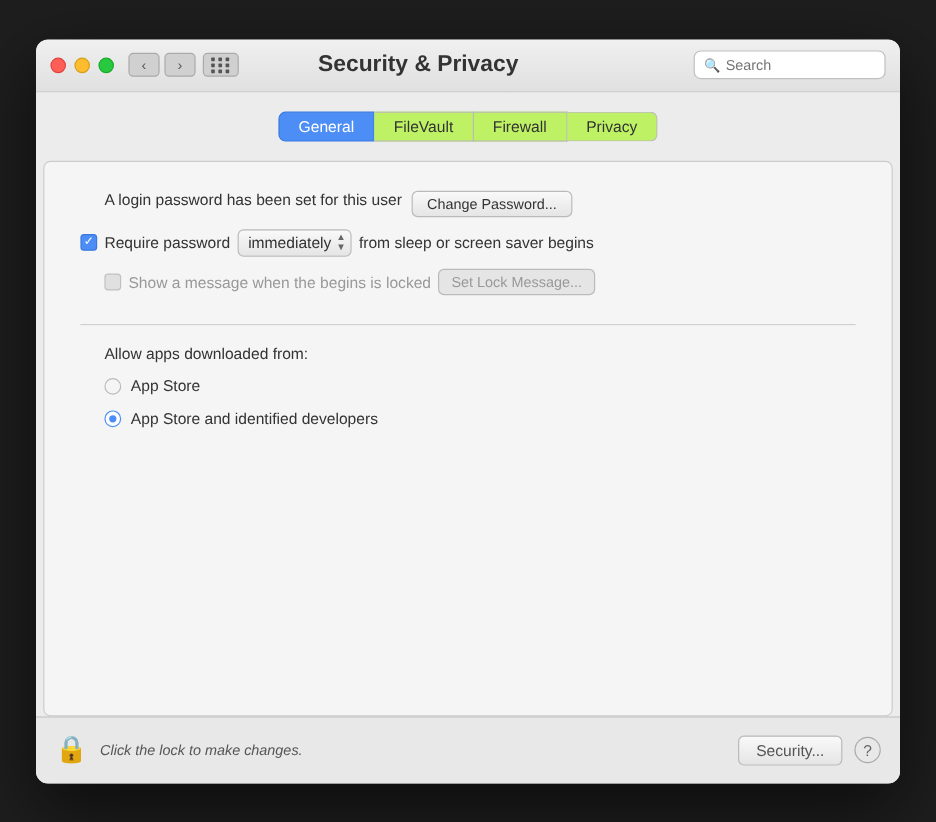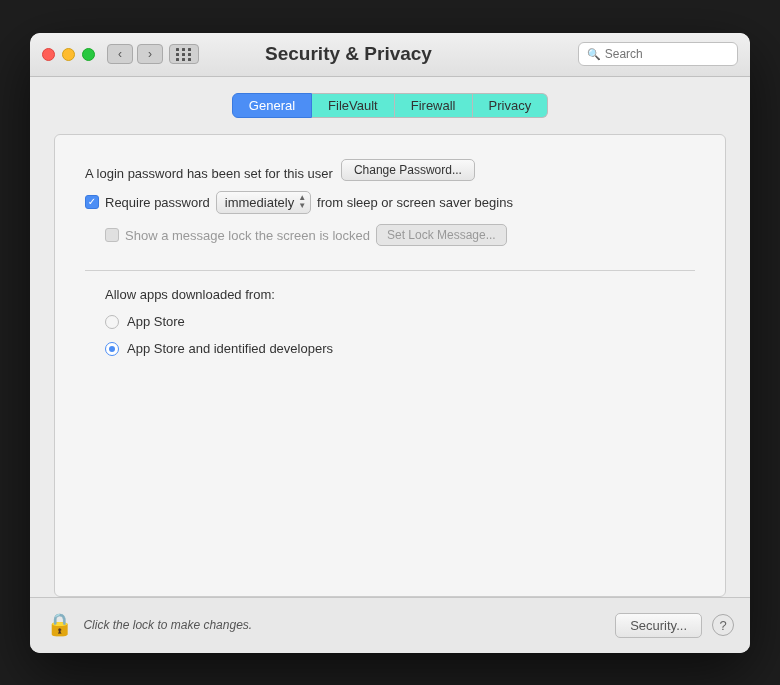--- a/index.html
+++ b/index.html
@@ -117,33 +117,33 @@
       outline: none;
       font-size: 12px;
       color: #999;
       background: transparent;
       width: 100%;
     }
     .content-area {
       flex: 1;
       display: flex;
       flex-direction: column;
-      padding: 16px 24px 0;
+      padding: 16px 6px 0;
     }
     .tabs-row {
       display: flex;
       justify-content: center;
       gap: 0;
       margin-bottom: 16px;
     }
     .tab-btn {
       padding: 4px 16px;
       font-size: 13px;
       border: 1px solid #bbb;
-      background: #5eead4;
+      background: #bef264;
       cursor: pointer;
       color: #333;
     }
     .tab-btn:first-child { border-radius: 6px 0 0 6px; }
     .tab-btn:last-child { border-radius: 0 6px 6px 0; }
     .tab-btn + .tab-btn { border-left: none; }
     .tab-btn.active {
       background: #4c8ef5;
       color: white;
       border-color: #3a7ae0;
@@ -156,22 +156,23 @@
       padding: 24px 30px;
       margin-bottom: 0;
     }
     .password-section {
       display: flex;
       flex-direction: column;
       gap: 10px;
     }
     .password-row {
       display: flex;
-      align-items: flex-end;
+      align-items: flex-start;
       gap: 8px;
+      margin-left: 20px;
     }
     .password-label {
       font-size: 13px;
       color: #333;
     }
     .change-password-btn {
       padding: 3px 12px;
       font-size: 12px;
       background: linear-gradient(to bottom, #f9f9f9, #e5e5e5);
       border: 1px solid #bbb;
@@ -400,21 +401,21 @@
             <span>immediately</span>
             <div class="dropdown-arrows">
               <span>▲</span>
               <span>▼</span>
             </div>
           </div>
           <span>from sleep or screen saver begins</span>
         </div>
         <div class="lock-message-row">
           <div class="checkbox-disabled"></div>
-          <span>Show a message lock the screen is locked</span>
+          <span>Show a message when the begins is locked</span>
           <button class="set-lock-btn">Set Lock Message...</button>
         </div>
       </div>
 
       <hr class="divider">
 
       <div class="allow-apps-section">
         <span class="allow-apps-label">Allow apps downloaded from:</span>
         <div class="radio-row">
           <div class="radio-btn"></div>

